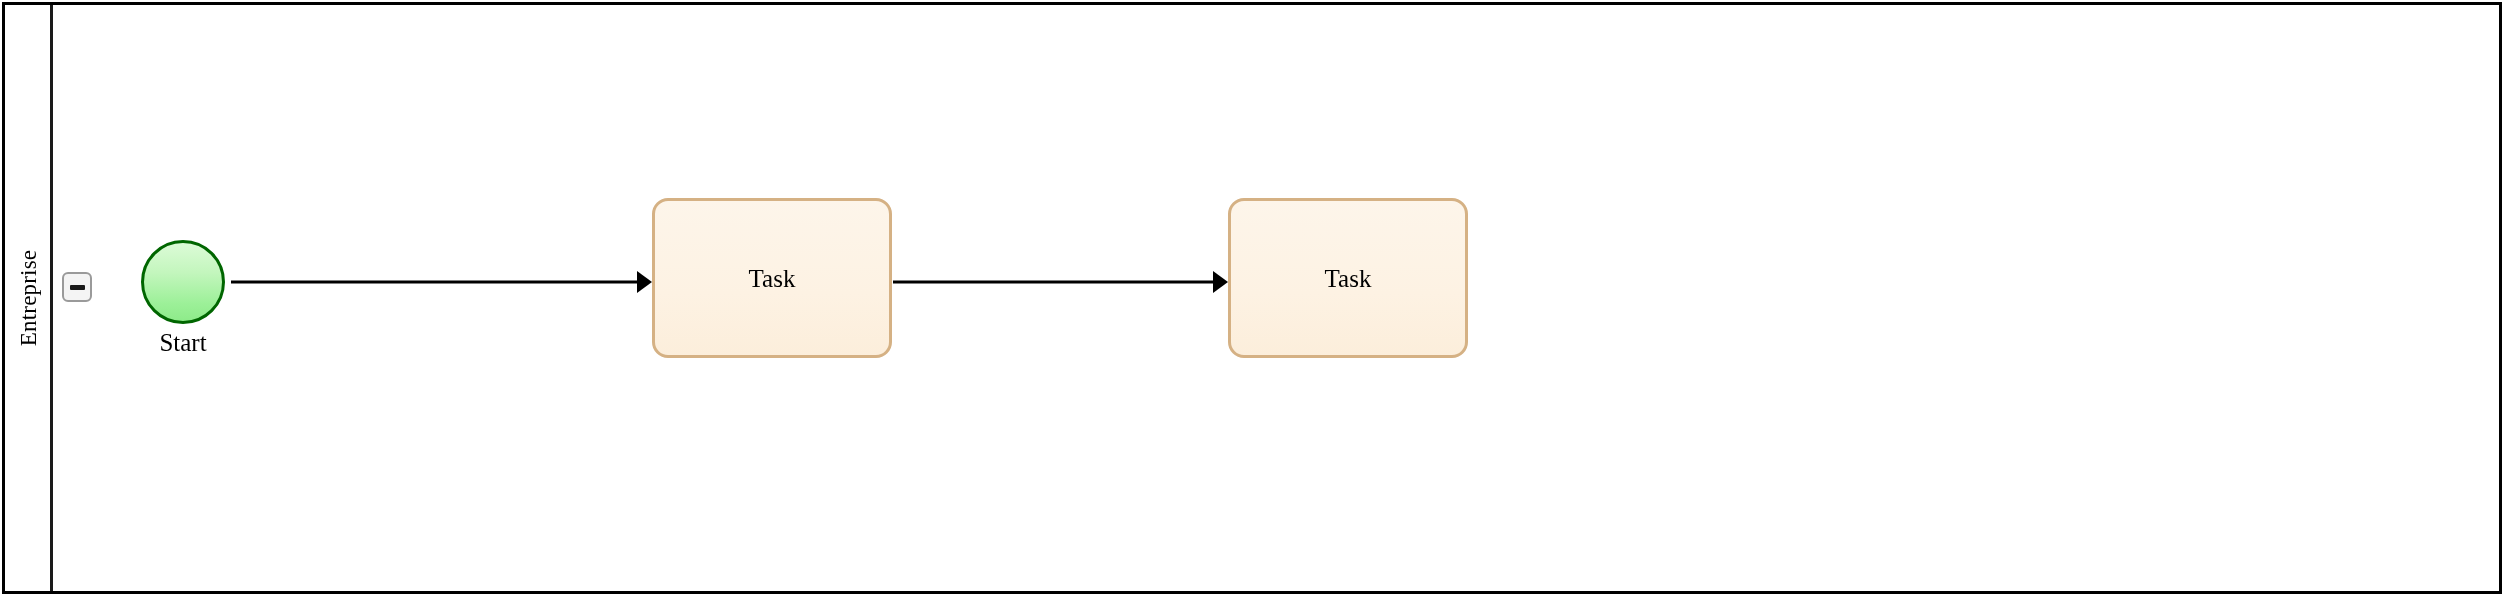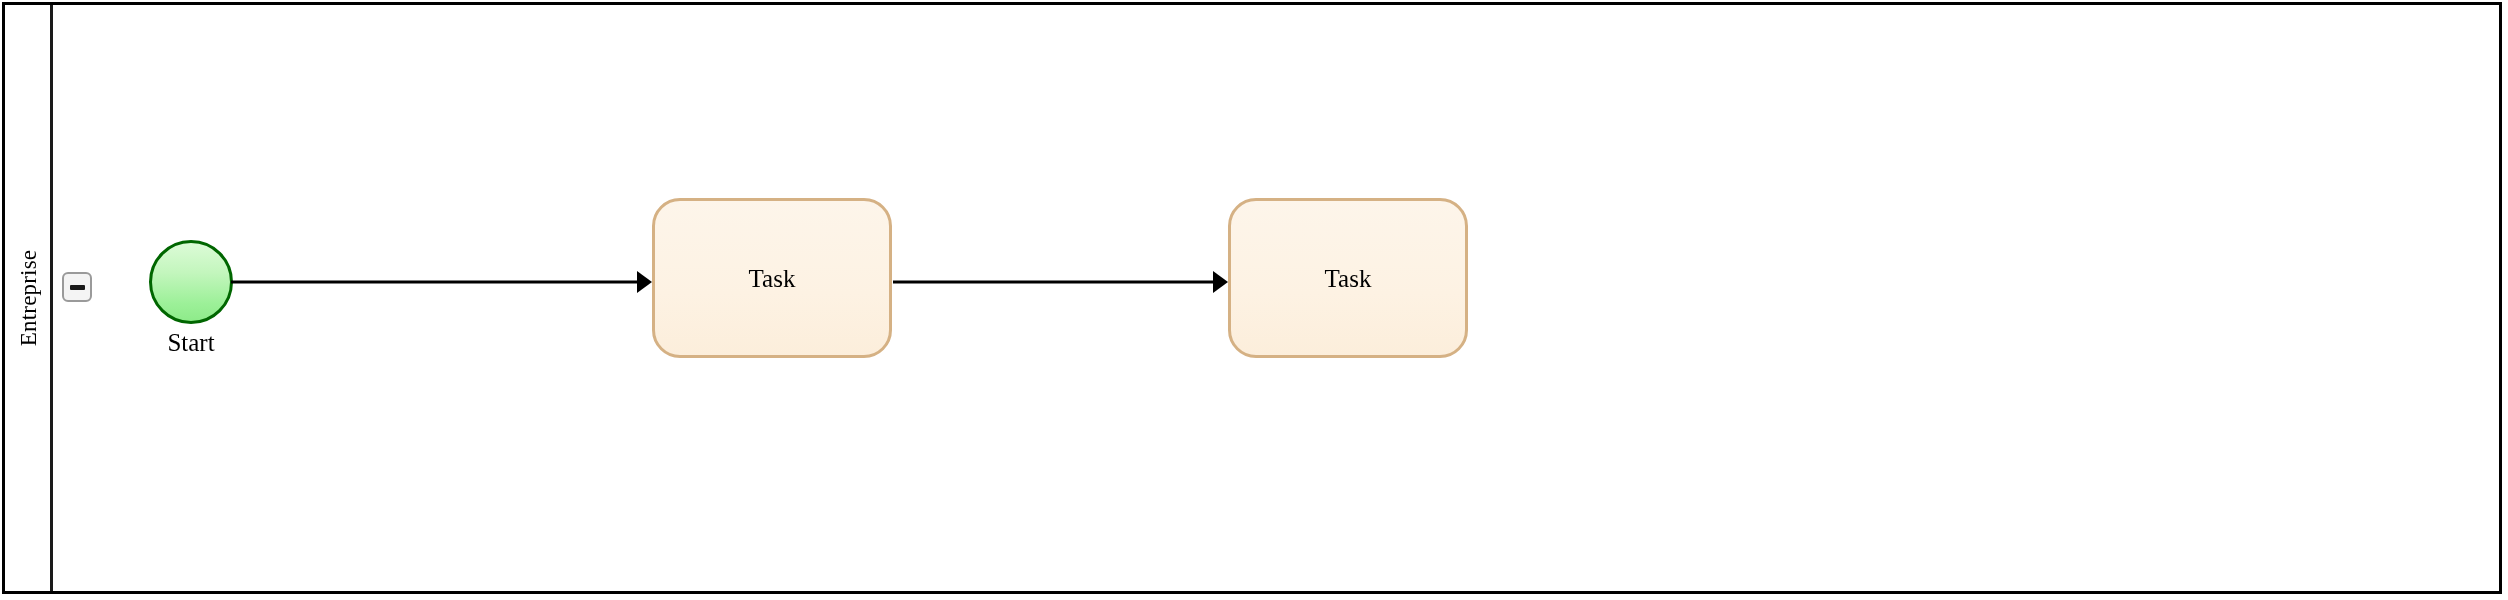--- a/index.html
+++ b/index.html
@@ -92,21 +92,21 @@
     display: block;
     width: 15px;
     height: 5px;
     background: #1a1a1a;
     border-radius: 1px;
   }
 
   
   .start-event {
     position: absolute;
-    left: 149px;
+    left: 141px;
     top: 240px;
     width: 84px;
     height: 84px;
   }
   .start-event .circle {
     position: absolute;
     left: 0; top: 0;
     width: 84px;
     height: 84px;
     box-sizing: border-box;
@@ -123,21 +123,21 @@
     font-size: 25px;
     color: #000000;
     line-height: 1;
   }
 
   
   .task {
     position: absolute;
     box-sizing: border-box;
     border: 3px solid #d5b184;
-    border-radius: 28px;
+    border-radius: 16px;
     background: linear-gradient(to bottom, #fdf5ea 0%, #fdf2e3 60%, #fceedb 100%);
     display: flex;
     align-items: center;
     justify-content: center;
   }
   .task .task-label {
     font-size: 25px;
     color: #000000;
     line-height: 1;
   }

